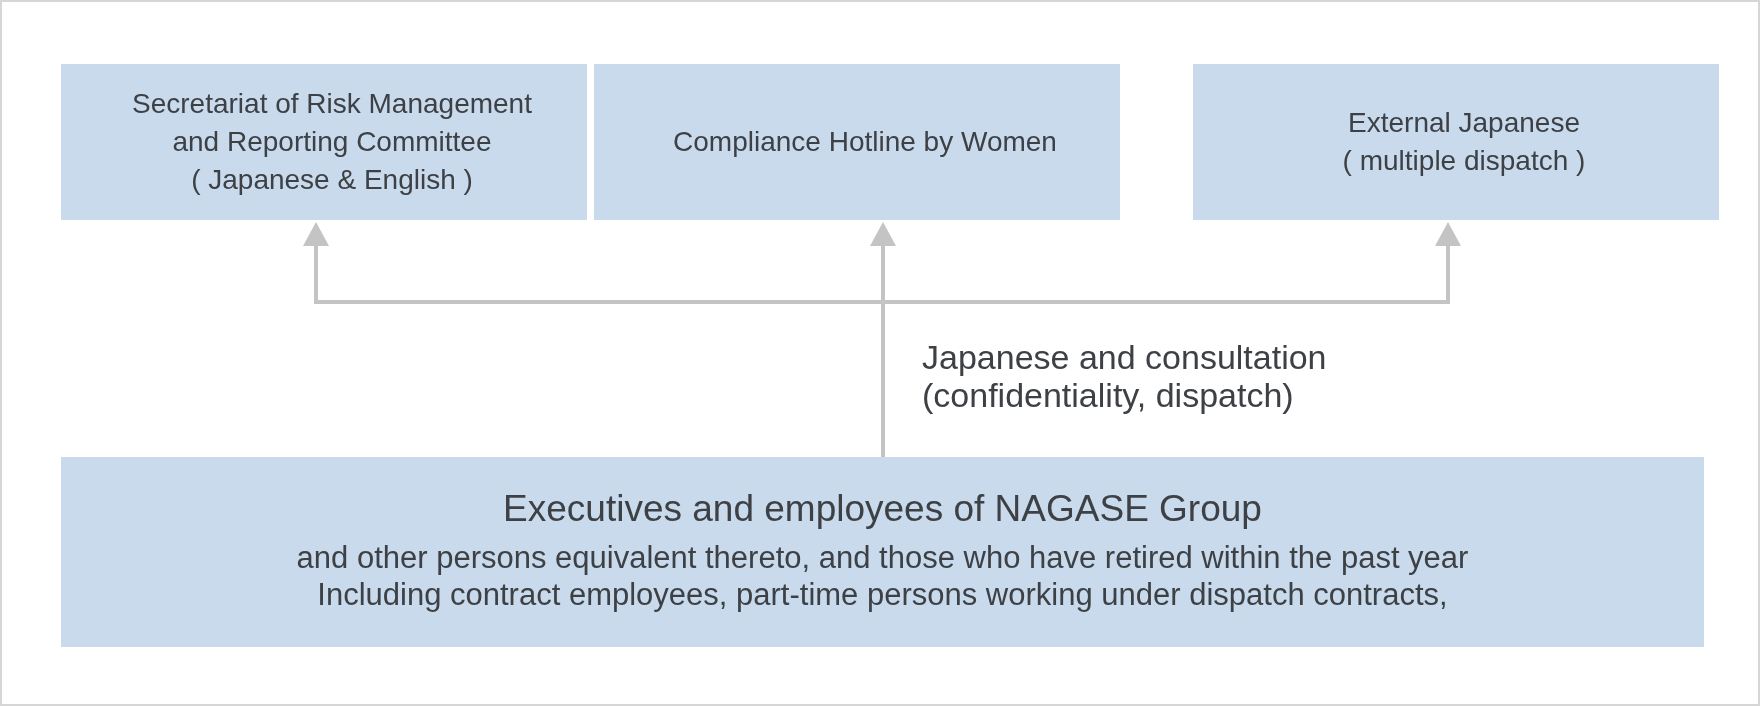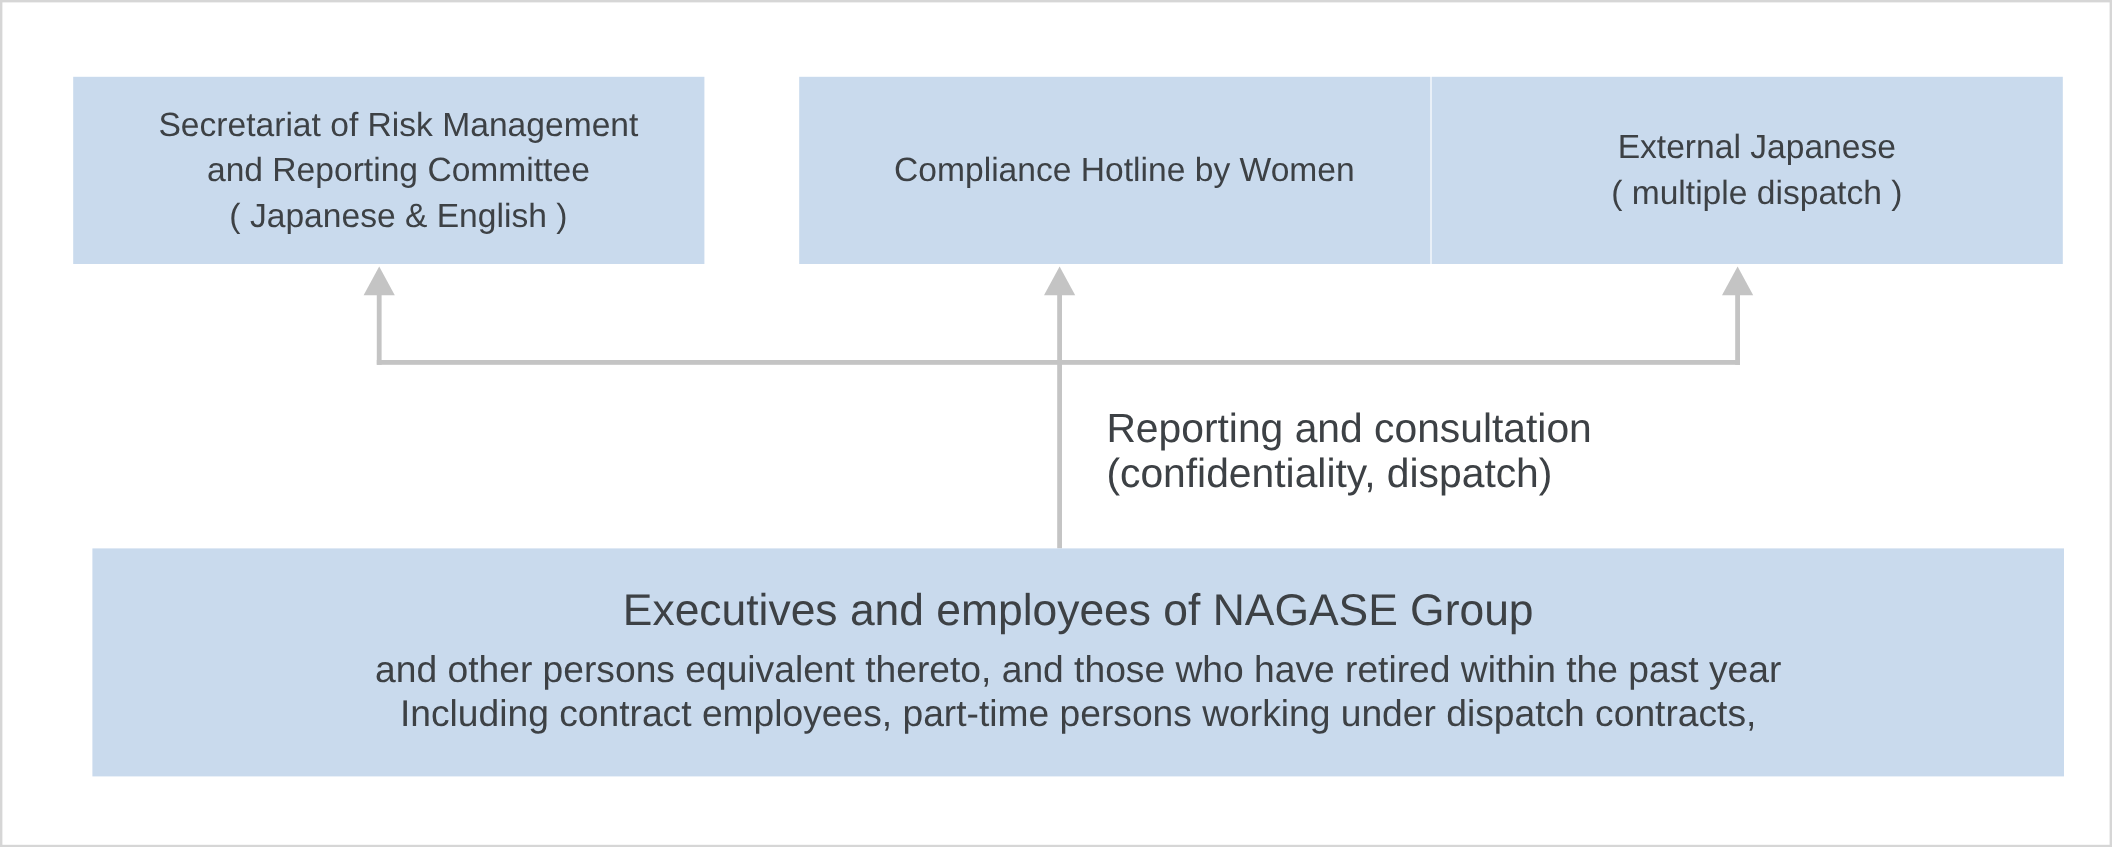--- a/index.html
+++ b/index.html
@@ -29,30 +29,29 @@
   }
   .top-box {
     top: 62px;
     height: 156px;
     width: 510px;
     font-size: 28px;
     line-height: 38px;
     padding-left: 16px;
   }
   .box-secretariat { left: 59px; }
-  .box-hotline     { left: 664px; }
+  .box-hotline     { left: 592px; }
   .box-lawyers     { left: 1191px; }
 
   .bottom-box {
     left: 59px;
     top: 455px;
     width: 1643px;
     height: 190px;
     justify-content: flex-start;
-    margin-left: 16px;
   }
   .bottom-title {
     margin-top: 30px;
     font-size: 37px;
     line-height: 44px;
   }
   .bottom-notes {
     margin-top: 8px;
     font-size: 31px;
     line-height: 37px;
@@ -114,21 +113,21 @@
   <div class="connector h-line"></div>
   <div class="connector v-line-left"></div>
   <div class="connector v-line-center"></div>
   <div class="connector v-line-right"></div>
 
   <div class="arrowhead arrowhead-left"></div>
   <div class="arrowhead arrowhead-center"></div>
   <div class="arrowhead arrowhead-right"></div>
 
   <div class="arrow-label">
-    <div>Reporting and consultation</div>
+    <div>Japanese and consultation</div>
     <div>(confidentiality, dispatch)</div>
   </div>
 
   <div class="box bottom-box">
     <div class="bottom-title">Executives and employees of NAGASE Group</div>
     <div class="bottom-notes">
       <div>and other persons equivalent thereto, and those who have retired within the past year</div>
       <div>Including contract employees, part-time persons working under dispatch contracts,</div>
     </div>
   </div>

